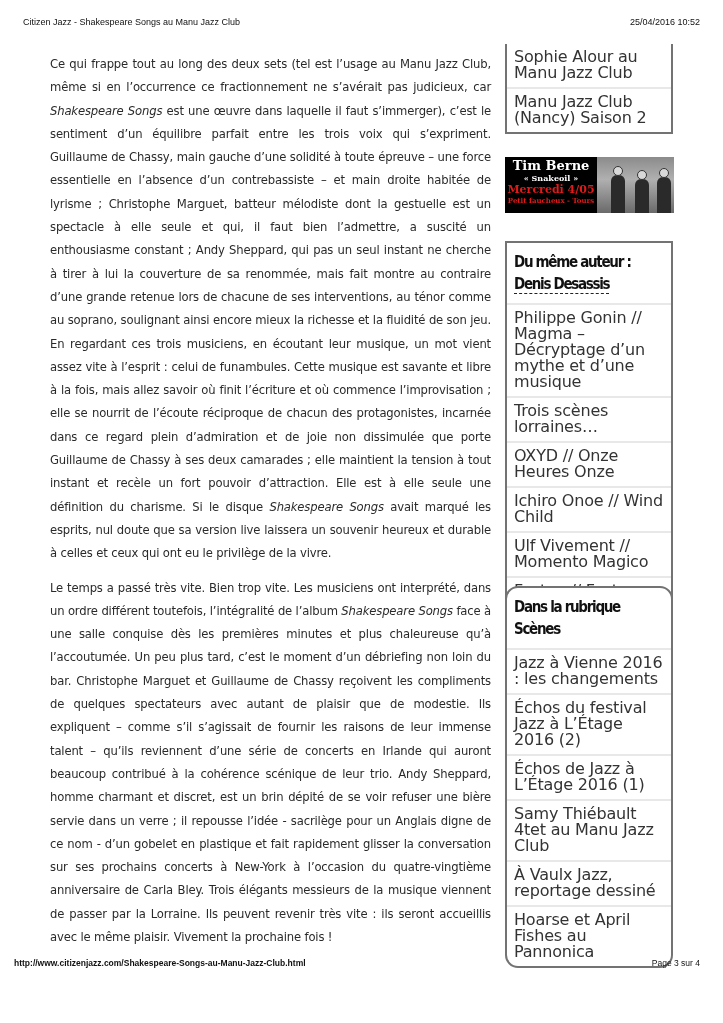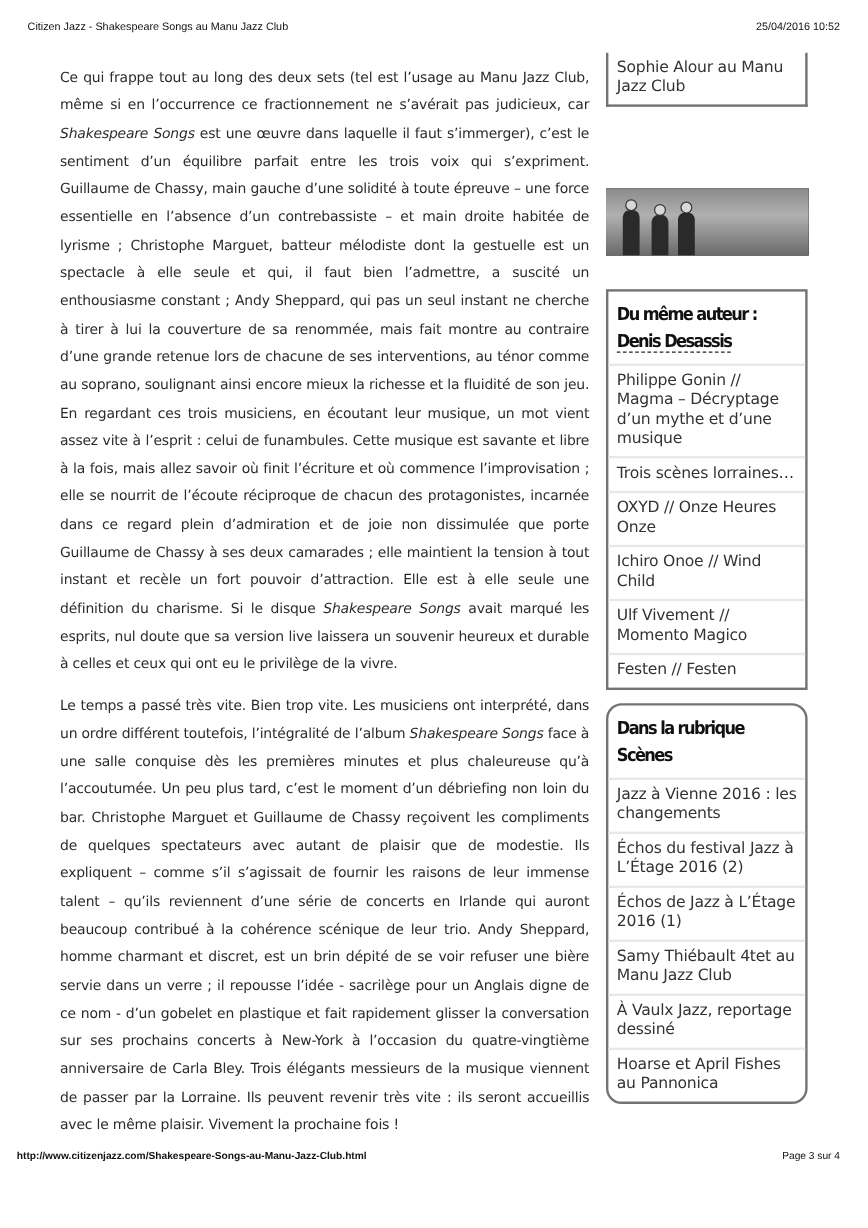--- a/index.html
+++ b/index.html
@@ -19,21 +19,21 @@
     .article { position: absolute; left: 50px; top: 53px; width: 441px;
       font-family: "DejaVu Sans", sans-serif; font-size: 11.6px; line-height: 23.3px;
       color: #2a2a2a; text-align: justify; letter-spacing: -0.15px; }
     .article p { margin: 0 0 11px 0; }
     .article p + p { margin-top: 0; }
     .article em { }
 
     .sidebar { position: absolute; left: 505px; width: 168px; }
     .box { border: 2px solid #737373; background: #fff; }
     .box-item { border-top: 2px solid #e8e8e8; padding: 5px 6px 6px 7px;
-      font-family: "DejaVu Sans", sans-serif; font-size: 13px; line-height: 16px; color: #333;
+      font-family: "DejaVu Sans", sans-serif; font-size: 16px; line-height: 16px; color: #333;
       letter-spacing: -0.2px; }
     .box-item:first-child { border-top: none; }
     .box-title { padding: 8px 6px 8px 7px; font-family: "DejaVu Sans Condensed", "DejaVu Sans", sans-serif;
       font-weight: bold; font-size: 15px; line-height: 22px; color: #111; letter-spacing: -1.3px;
       transform-origin: left top; }
     .box-title .author { border-bottom: 1.5px dashed #222; }
 
     .box-top { top: 44px; border-top: none; }
     .banner { position: absolute; top: 157px; left: 505px; width: 169px; height: 56px;
       background: #111; display: flex; overflow: hidden; }
@@ -58,23 +58,30 @@
   <span class="right">25/04/2016 10:52</span>
 </div>
 
 <div class="article">
   <p><span>Ce qui frappe tout au long des deux sets (tel est l’usage au Manu Jazz Club, même si en l’occurrence ce fractionnement ne s’avérait pas judicieux, car </span><em>Shakespeare Songs</em><span> est une œuvre dans laquelle il faut s’immerger), c’est le sentiment d’un équilibre parfait entre les trois voix qui s’expriment. Guillaume de Chassy, main gauche d’une solidité à toute épreuve – une force essentielle en l’absence d’un contrebassiste – et main droite habitée de lyrisme ; Christophe Marguet, batteur mélodiste dont la gestuelle est un spectacle à elle seule et qui, il faut bien l’admettre, a suscité un enthousiasme constant ; Andy Sheppard, qui pas un seul instant ne cherche à tirer à lui la couverture de sa renommée, mais fait montre au contraire d’une grande retenue lors de chacune de ses interventions, au ténor comme au soprano, soulignant ainsi encore mieux la richesse et la fluidité de son jeu. En regardant ces trois musiciens, en écoutant leur musique, un mot vient assez vite à l’esprit : celui de funambules. Cette musique est savante et libre à la fois, mais allez savoir où finit l’écriture et où commence l’improvisation ; elle se nourrit de l’écoute réciproque de chacun des protagonistes, incarnée dans ce regard plein d’admiration et de joie non dissimulée que porte Guillaume de Chassy à ses deux camarades ; elle maintient la tension à tout instant et recèle un fort pouvoir d’attraction. Elle est à elle seule une définition du charisme. Si le disque </span><em>Shakespeare Songs</em><span> avait marqué les esprits, nul doute que sa version live laissera un souvenir heureux et durable à celles et ceux qui ont eu le privilège de la vivre.</span></p>
   <p><span>Le temps a passé très vite. Bien trop vite. Les musiciens ont interprété, dans un ordre différent toutefois, l’intégralité de l’album </span><em>Shakespeare Songs</em><span> face à une salle conquise dès les premières minutes et plus chaleureuse qu’à l’accoutumée. Un peu plus tard, c’est le moment d’un débriefing non loin du bar. Christophe Marguet et Guillaume de Chassy reçoivent les compliments de quelques spectateurs avec autant de plaisir que de modestie. Ils expliquent – comme s’il s’agissait de fournir les raisons de leur immense talent – qu’ils reviennent d’une série de concerts en Irlande qui auront beaucoup contribué à la cohérence scénique de leur trio. Andy Sheppard, homme charmant et discret, est un brin dépité de se voir refuser une bière servie dans un verre ; il repousse l’idée - sacrilège pour un Anglais digne de ce nom - d’un gobelet en plastique et fait rapidement glisser la conversation sur ses prochains concerts à New-York à l’occasion du quatre-vingtième anniversaire de Carla Bley. Trois élégants messieurs de la musique viennent de passer par la Lorraine. Ils peuvent revenir très vite : ils seront accueillis avec le même plaisir. Vivement la prochaine fois !</span></p>
 </div>
 
 <div class="sidebar box box-top">
   <div class="box-item">Sophie Alour au Manu Jazz Club</div>
+  <div class="box-item">Manu Jazz Club (Nancy) Saison 2</div>
 </div>
 
 <div class="banner">
+  <div class="banner-text">
+    <div class="t1">Tim Berne</div>
+    <div class="t2">« Snakeoil »</div>
+    <div class="t3">Mercredi 4/05</div>
+    <div class="t4">Petit faucheux - Tours</div>
+  </div>
   <div class="banner-photo">
     <div class="person" style="left:14px;height:38px;">
         <div class="head"></div>
       </div>
     <div class="person" style="left:38px;height:34px;">
         <div class="head"></div>
       </div>
     <div class="person" style="left:60px;height:36px;">
         <div class="head"></div>
       </div>

